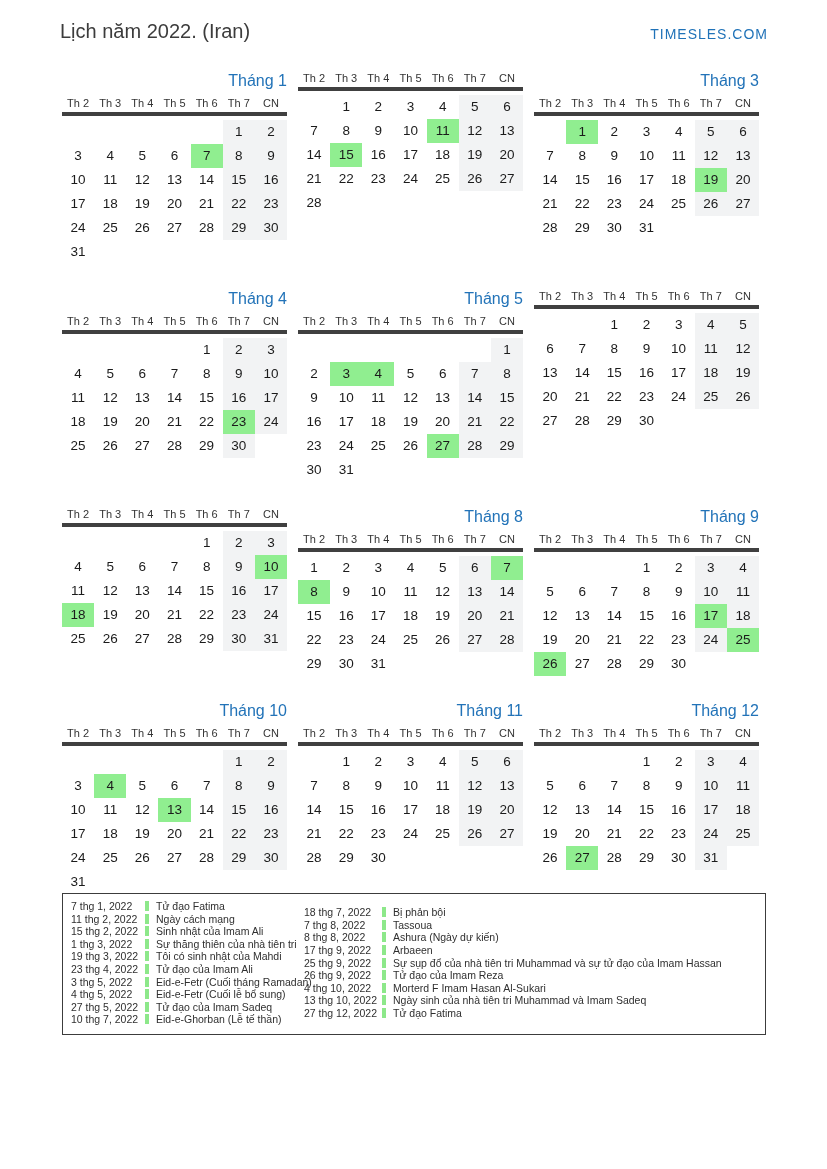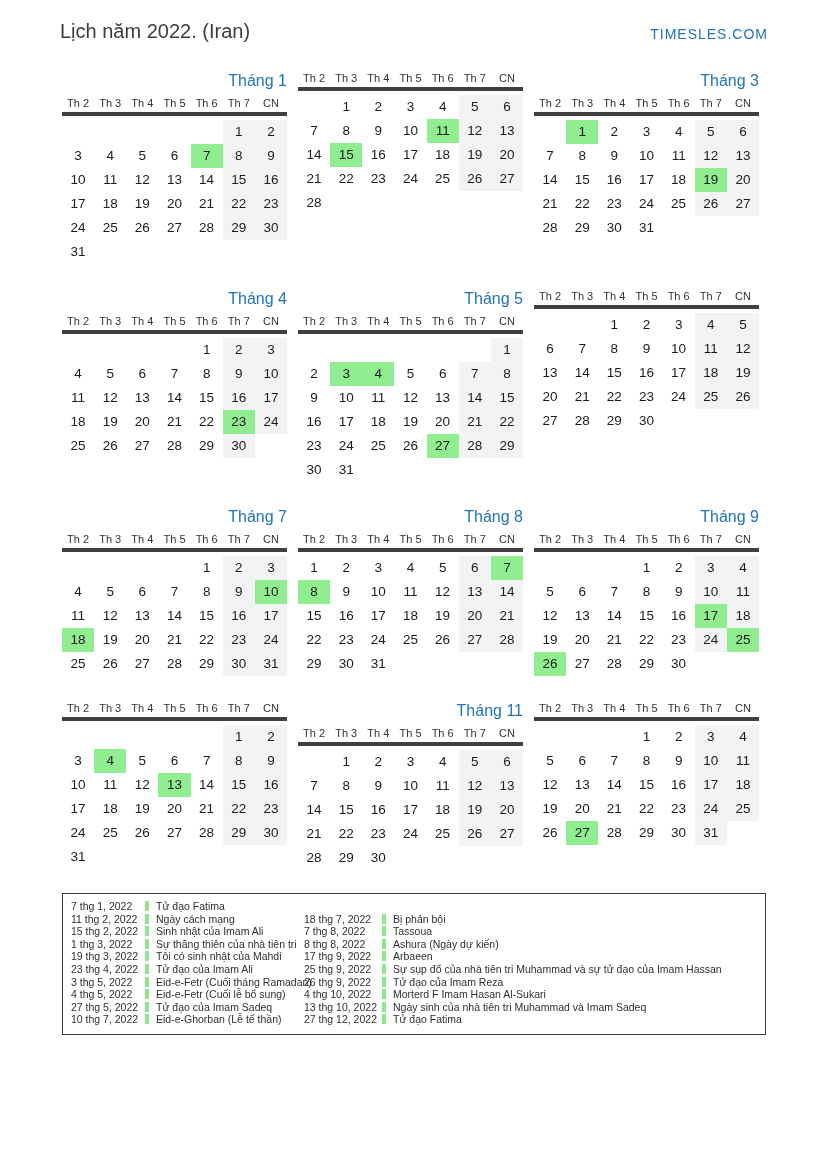--- a/index.html
+++ b/index.html
@@ -52,21 +52,21 @@
     text-align: center; font-size: 13.5px; color: #1b1b1b;
   }
   .day-cell.weekend { background: #f2f3f4; }
   .day-cell.holiday { background: #90ee90; }
 
   .legend-box {
     position: absolute; left: 62px; top: 893px;
     width: 704px; min-height: 137px;
     border: 1px solid #3c3c3c;
     padding: 6px 6px 8px 8px;
-    display: flex; align-items: flex-end;
+    display: flex; align-items: center;
   }
   .legend-column { display: flex; flex-direction: column; }
   .legend-column.left { width: 233px; flex: none; }
   .legend-column.right { flex: 1; }
   .legend-entry {
     display: flex; align-items: flex-start;
     font-size: 10.5px; line-height: 12.6px; color: #2f2f2f;
     white-space: nowrap;
   }
   .legend-entry .legend-date { flex: none; }
@@ -386,21 +386,20 @@
           <div class="day-cell">27</div>
           <div class="day-cell">28</div>
           <div class="day-cell">29</div>
           <div class="day-cell">30</div>
           <div class="day-cell"></div>
           <div class="day-cell"></div>
           <div class="day-cell"></div>
         </div>
       </section>
       <section class="month-card">
-        <h2 class="month-title">Tháng 7</h2>
         <div class="weekday-row">
           <span class="weekday-cell">Th 2</span>
           <span class="weekday-cell">Th 3</span>
           <span class="weekday-cell">Th 4</span>
           <span class="weekday-cell">Th 5</span>
           <span class="weekday-cell">Th 6</span>
           <span class="weekday-cell">Th 7</span>
           <span class="weekday-cell">CN</span>
         </div>
         <div class="days-grid">
@@ -533,20 +532,21 @@
           <div class="day-cell holiday">26</div>
           <div class="day-cell">27</div>
           <div class="day-cell">28</div>
           <div class="day-cell">29</div>
           <div class="day-cell">30</div>
           <div class="day-cell"></div>
           <div class="day-cell"></div>
         </div>
       </section>
       <section class="month-card">
+        <h2 class="month-title">Tháng 10</h2>
         <div class="weekday-row">
           <span class="weekday-cell">Th 2</span>
           <span class="weekday-cell">Th 3</span>
           <span class="weekday-cell">Th 4</span>
           <span class="weekday-cell">Th 5</span>
           <span class="weekday-cell">Th 6</span>
           <span class="weekday-cell">Th 7</span>
           <span class="weekday-cell">CN</span>
         </div>
         <div class="days-grid">
@@ -637,20 +637,21 @@
           <div class="day-cell">28</div>
           <div class="day-cell">29</div>
           <div class="day-cell">30</div>
           <div class="day-cell"></div>
           <div class="day-cell"></div>
           <div class="day-cell"></div>
           <div class="day-cell"></div>
         </div>
       </section>
       <section class="month-card">
+        <h2 class="month-title">Tháng 12</h2>
         <div class="weekday-row">
           <span class="weekday-cell">Th 2</span>
           <span class="weekday-cell">Th 3</span>
           <span class="weekday-cell">Th 4</span>
           <span class="weekday-cell">Th 5</span>
           <span class="weekday-cell">Th 6</span>
           <span class="weekday-cell">Th 7</span>
           <span class="weekday-cell">CN</span>
         </div>
         <div class="days-grid">

